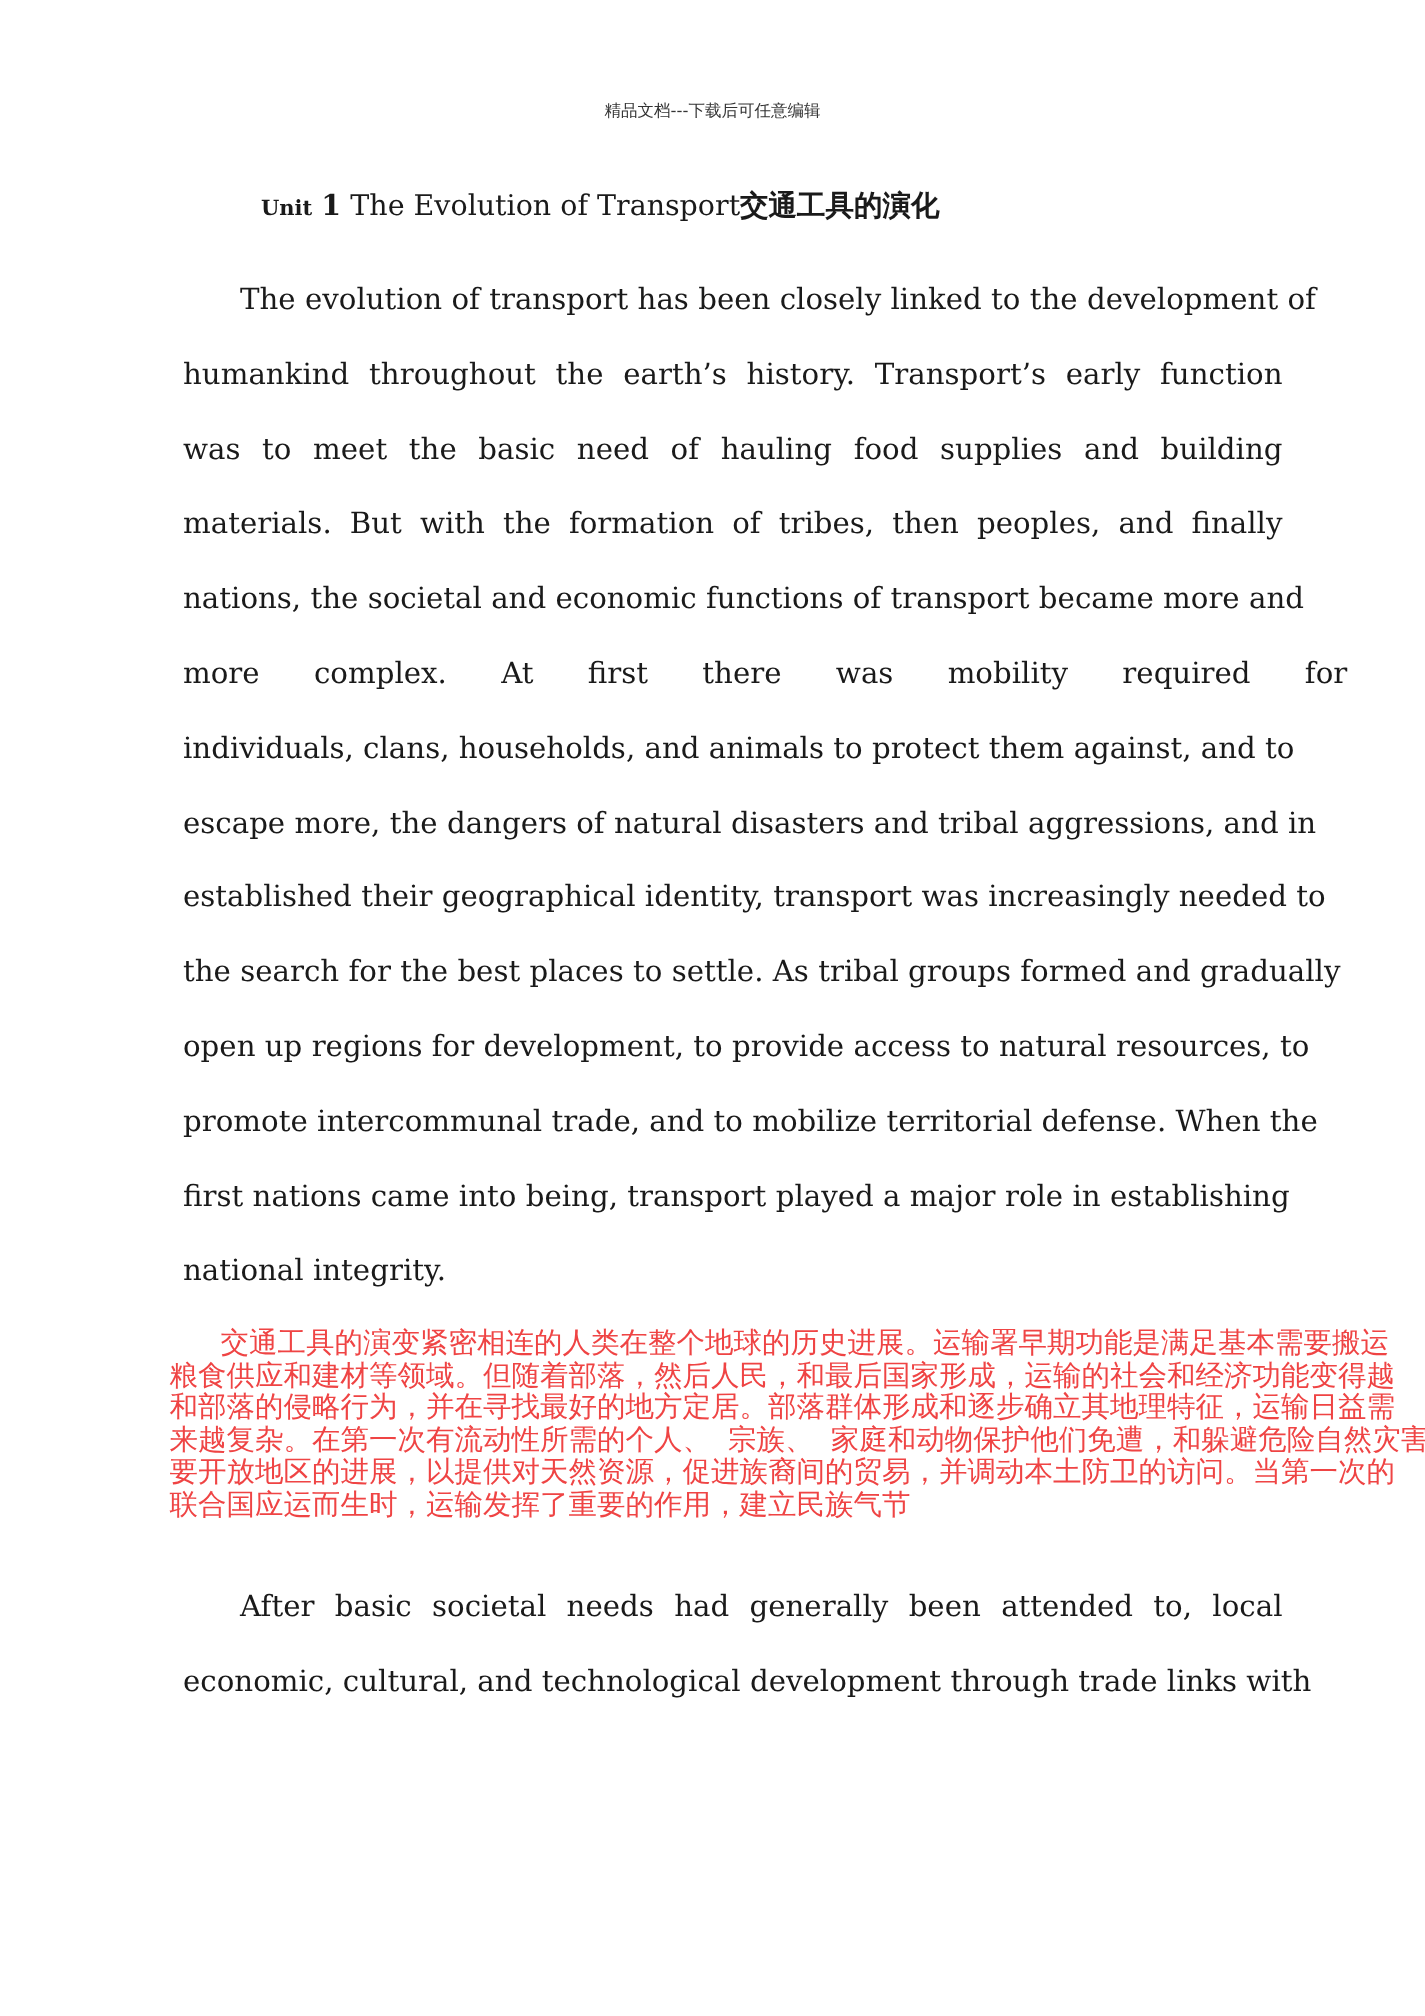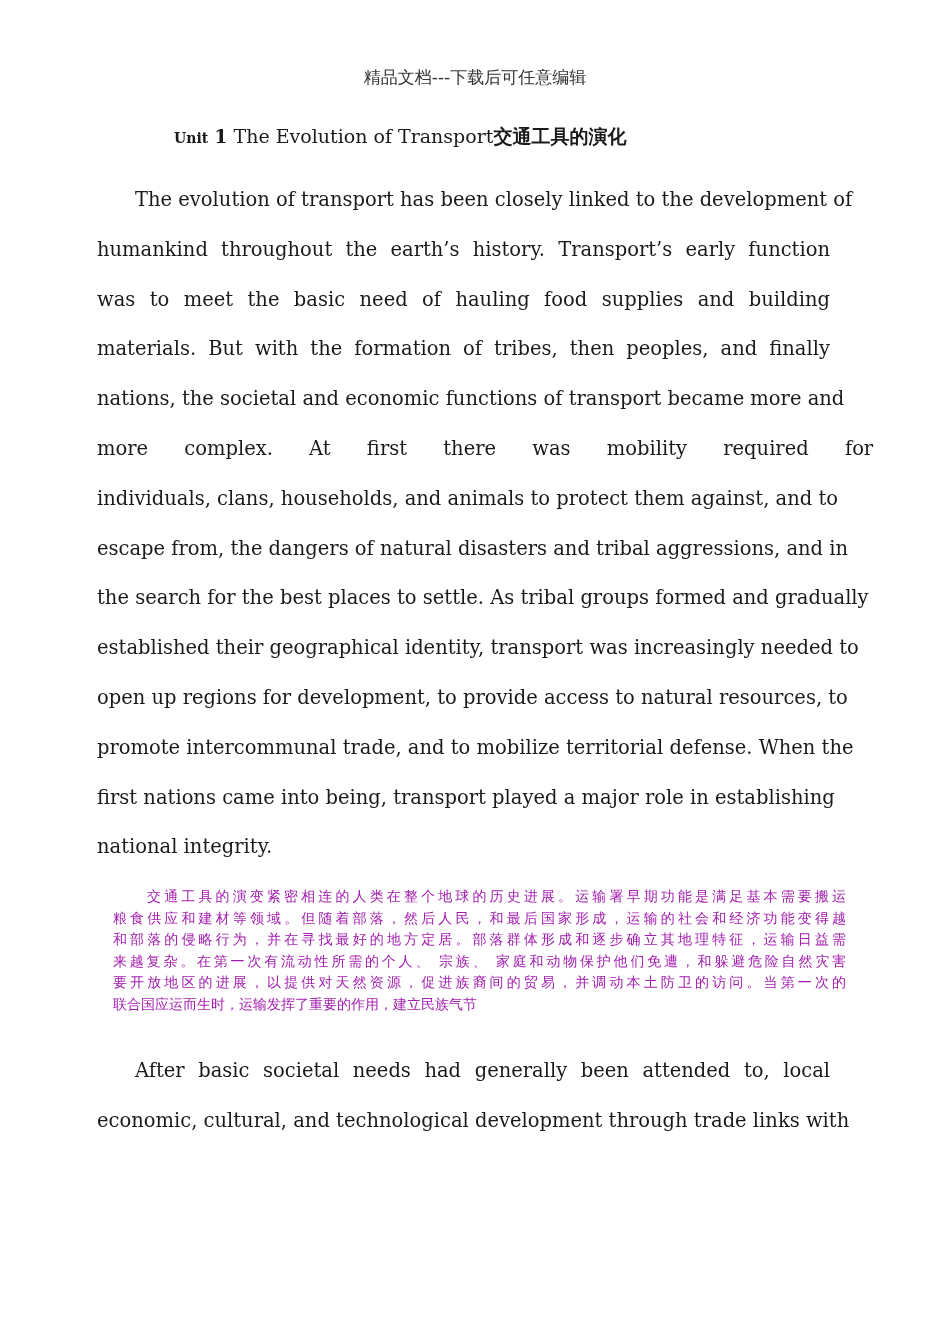--- a/index.html
+++ b/index.html
@@ -1,25 +1,25 @@
 <!DOCTYPE html>
 <html><head>
 <meta charset="utf-8">
 <style>
   html, body { margin: 0; padding: 0; background: #ffffff; }
   body { width: 950px; height: 1344px; position: relative; overflow: hidden; font-family: "DejaVu Serif", serif; color: #1a1a1a; }
-  .header { position: absolute; top: 66px; left: 0; width: 950px; text-align: center; font-family: "DejaVu Sans", sans-serif; font-size: 17px; color: #333; }
+  .header { position: absolute; top: 66px; left: 0; width: 950px; text-align: center; font-family: "DejaVu Sans", sans-serif; font-size: 11px; color: #333; }
   .title { position: absolute; top: 124px; left: 174px; font-size: 19px; white-space: nowrap; }
   .title .unit { font-weight: bold; font-size: 14px; }
   .title .zh { font-weight: bold; font-family: "DejaVu Sans", sans-serif; }
-  .para { position: absolute; left: 97px; width: 733px; font-size: 19.5px; line-height: 49.8px; text-align: justify; }
+  .para { position: absolute; left: 122px; width: 733px; font-size: 19.5px; line-height: 49.8px; text-align: justify; }
   .para .line { display: block; text-align: justify; text-align-last: justify; height: 49.8px; white-space: nowrap; }
   .para .line.last { text-align-last: left; }
   .para .line.indent { padding-left: 38px; }
-  .zhpara { position: absolute; left: 113px; width: 733px; font-family: Liberation Sans, sans-serif; font-size: 14px; line-height: 21.6px; color: #a21caf; }
+  .zhpara { position: absolute; left: 113px; width: 733px; font-family: Liberation Mono, monospace; font-size: 19px; line-height: 21.6px; color: #ef4444; }
   .zhpara .line { display: block; white-space: nowrap; text-align: justify; text-align-last: justify; }
   .zhpara .line.last { text-align-last: left; }
   .zhpara .line.indent { padding-left: 34px; }
 </style>
 </head>
 <body>
 
 <div class="header">精品文档---下载后可任意编辑</div>
 
 <div class="title">
@@ -29,23 +29,23 @@
 </div>
 
 <div class="para" style="top:175px;">
   <span class="line indent">The evolution of transport has been closely linked to the development of</span>
   <span class="line">humankind throughout the earth’s history. Transport’s early function</span>
   <span class="line">was to meet the basic need of hauling food supplies and building</span>
   <span class="line">materials. But with the formation of tribes, then peoples, and finally</span>
   <span class="line">nations, the societal and economic functions of transport became more and</span>
   <span class="line" style="word-spacing:30px;">more complex. At first there was mobility required for</span>
   <span class="line">individuals, clans, households, and animals to protect them against, and to</span>
-  <span class="line">escape from, the dangers of natural disasters and tribal aggressions, and in</span>
+  <span class="line">escape more, the dangers of natural disasters and tribal aggressions, and in</span>
+  <span class="line">established their geographical identity, transport was increasingly needed to</span>
   <span class="line">the search for the best places to settle. As tribal groups formed and gradually</span>
-  <span class="line">established their geographical identity, transport was increasingly needed to</span>
   <span class="line">open up regions for development, to provide access to natural resources, to</span>
   <span class="line">promote intercommunal trade, and to mobilize territorial defense. When the</span>
   <span class="line">first nations came into being, transport played a major role in establishing</span>
   <span class="line last">national integrity.</span>
 </div>
 
 <div class="zhpara" style="top:886px;">
   <span class="line indent">交通工具的演变紧密相连的人类在整个地球的历史进展。运输署早期功能是满足基本需要搬运</span>
   <span class="line">粮食供应和建材等领域。但随着部落，然后人民，和最后国家形成，运输的社会和经济功能变得越</span>
   <span class="line">和部落的侵略行为，并在寻找最好的地方定居。部落群体形成和逐步确立其地理特征，运输日益需</span>

